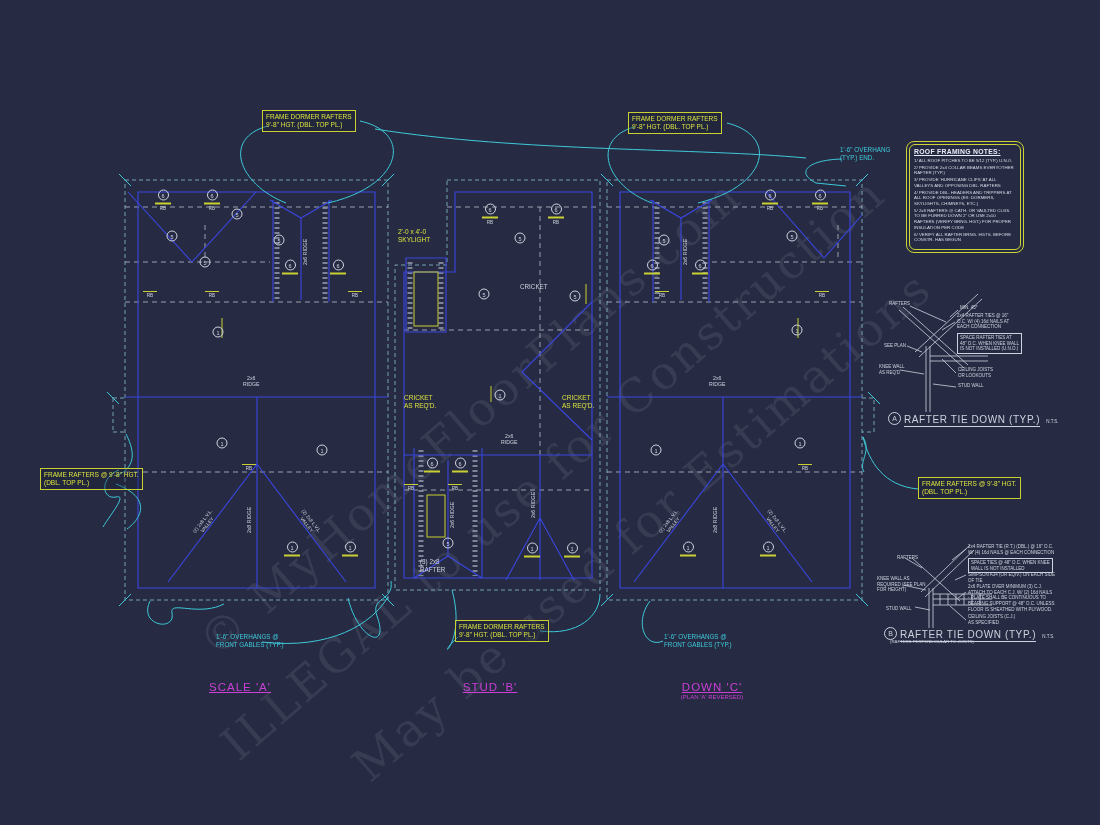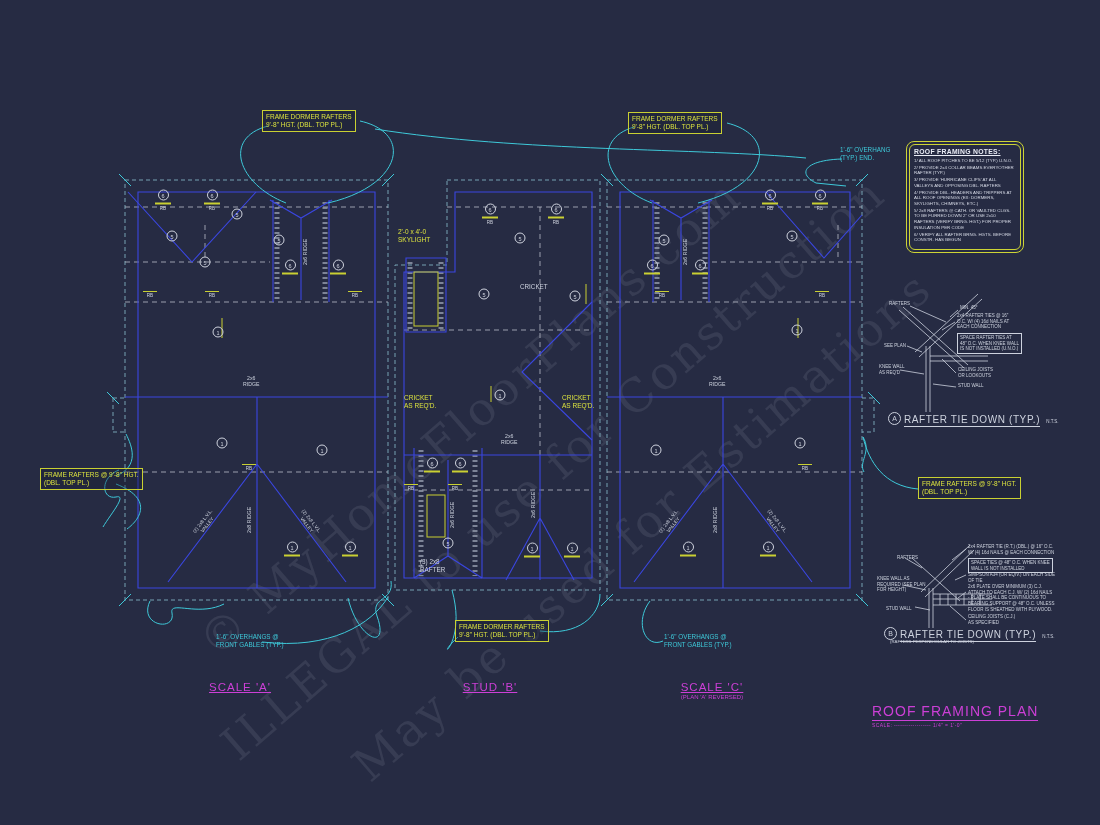--- a/index.html
+++ b/index.html
@@ -382,23 +382,19 @@
   </div>
 
   <div id="unit-layer">
       <div class="unit-label" style="left: 240px; top: 681px;">
         <div class="unit-main">SCALE 'A'</div>
       </div>
       <div class="unit-label" style="left: 490px; top: 681px;">
         <div class="unit-main">STUD 'B'</div>
       </div>
       <div class="unit-label" style="left: 712px; top: 681px;">
-        <div class="unit-main">SCALE 'C'</div>
+        <div class="unit-main">DOWN 'C'</div>
         <div class="unit-sub">(PLAN 'A' REVERSED)</div>
       </div>
     </div>
 
-  <div id="title-block">
-    <div id="plan-title">ROOF FRAMING PLAN</div>
-    <div id="plan-scale">SCALE: ------------------ 1/4" = 1'-0"</div>
-  </div>
 
 </div>
 
 </body></html>

